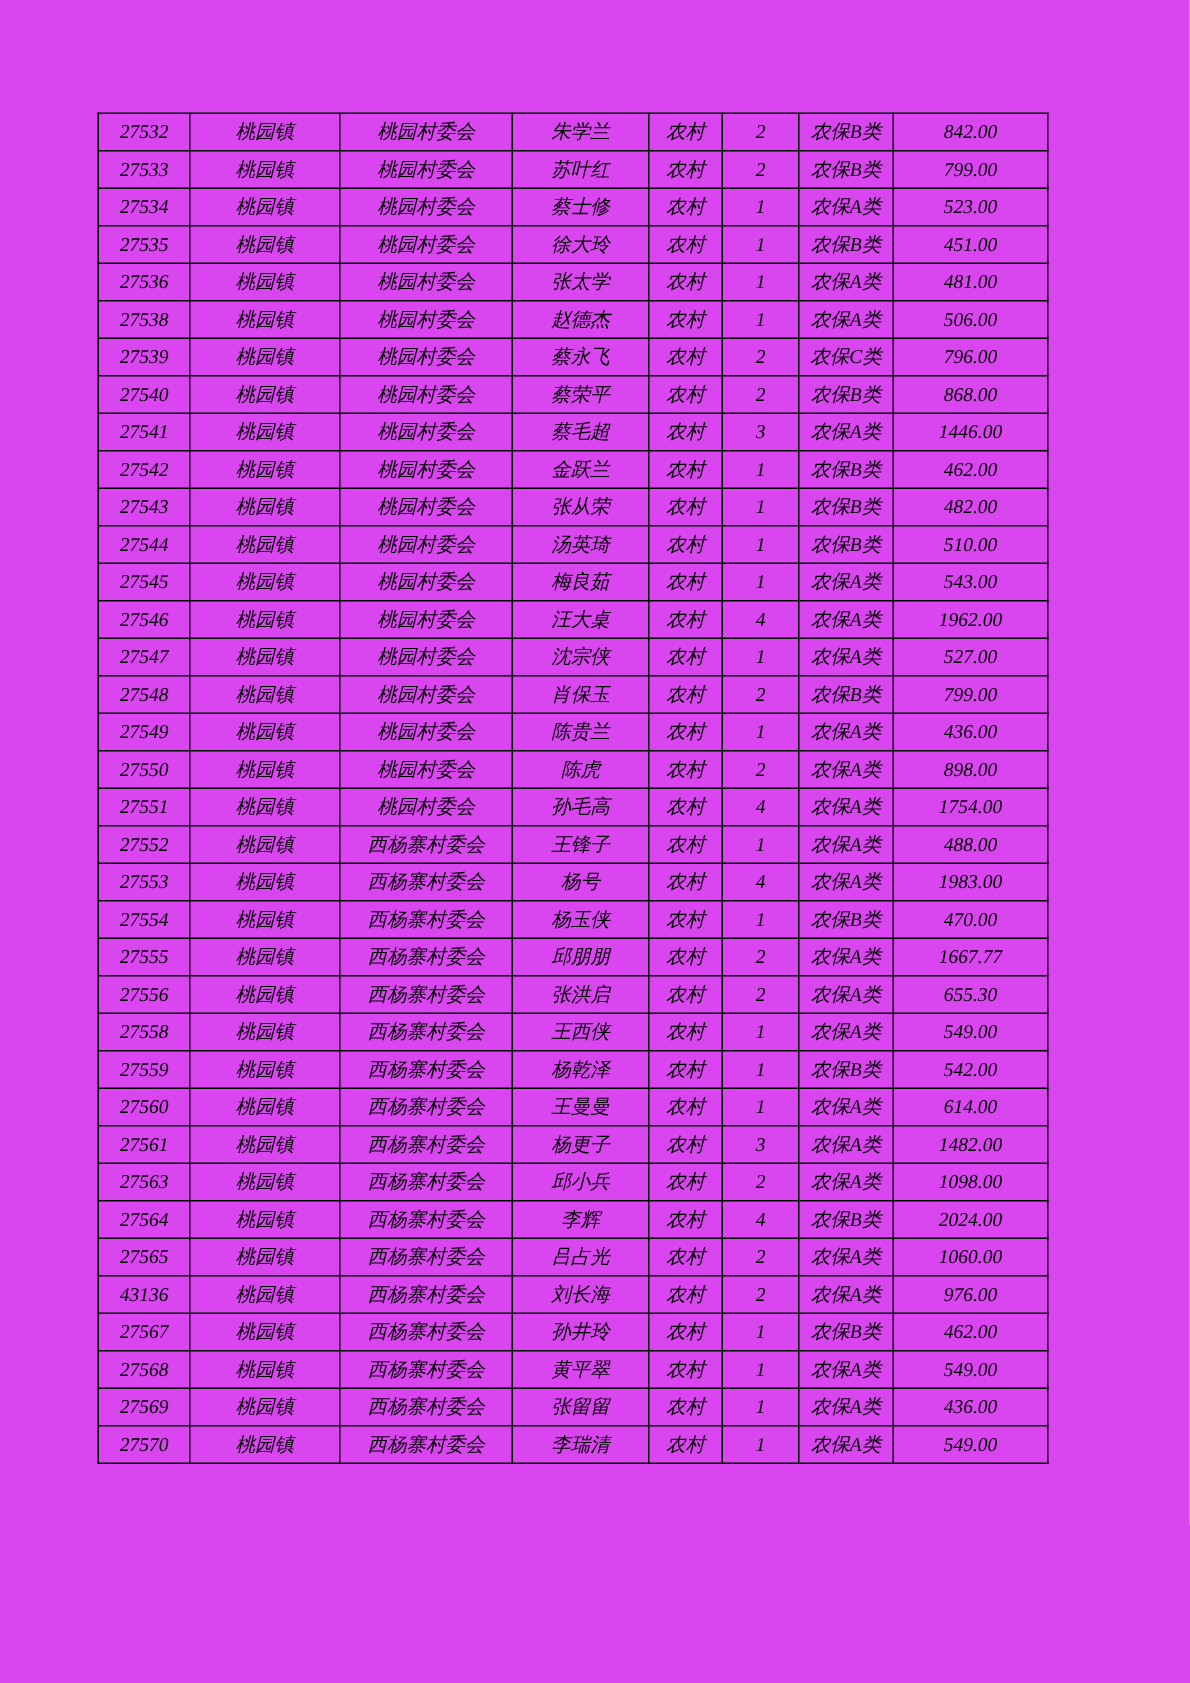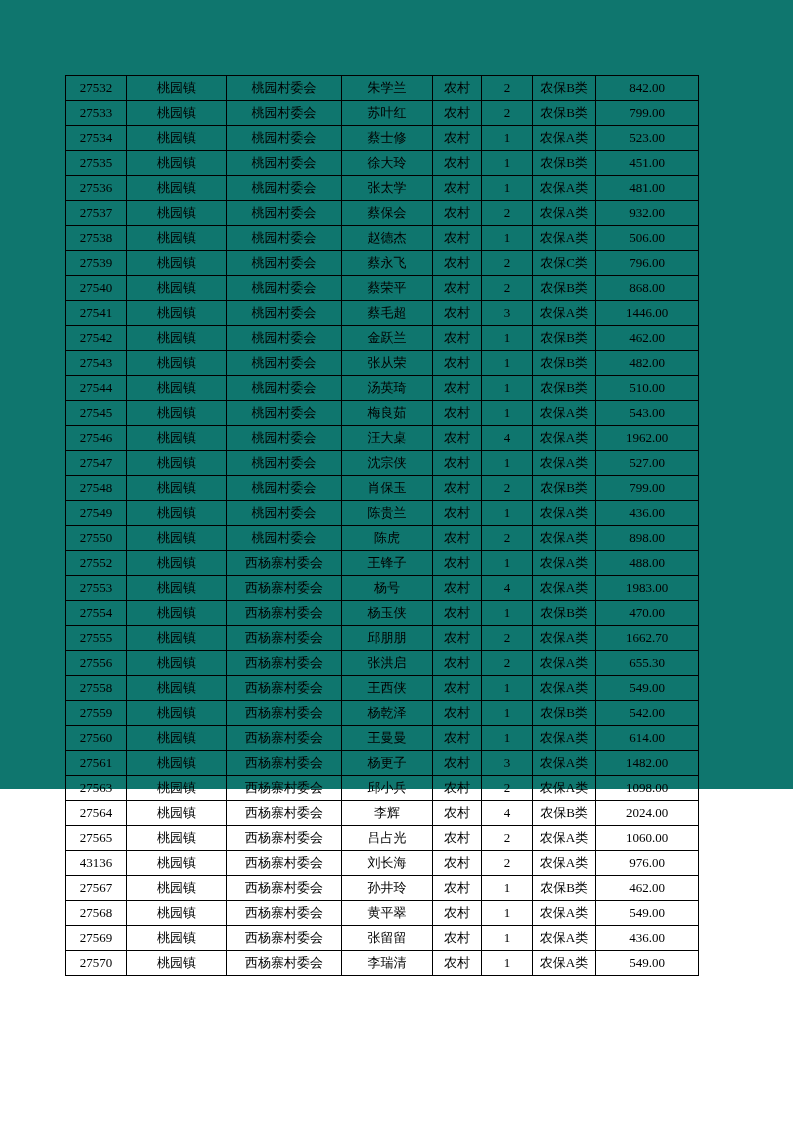--- a/index.html
+++ b/index.html
@@ -10,22 +10,23 @@
     width: 793px;
     height: 1122px;
     background: #ffffff;
     font-family: "Liberation Serif", "DejaVu Serif", serif;
     color: #000000;
     overflow: hidden;
   }
   .page {
     position: relative;
     width: 793px;
-    height: 789px;
-    background: #0f766e;
+    height: 1122px;
+    background: #d946ef;
+    font-style: italic;
   }
   table.data-table {
     border-collapse: collapse;
     table-layout: fixed;
     position: absolute;
     top: 75px;
     left: 65px;
   }
   table.data-table td {
     border: 1px solid #000000;
@@ -96,30 +97,20 @@
           <td class="col-0">27536</td>
           <td class="col-1">桃园镇</td>
           <td class="col-2">桃园村委会</td>
           <td class="col-3">张太学</td>
           <td class="col-4">农村</td>
           <td class="col-5">1</td>
           <td class="col-6">农保A类</td>
           <td class="col-7">481.00</td>
         </tr>
         <tr>
-          <td class="col-0">27537</td>
-          <td class="col-1">桃园镇</td>
-          <td class="col-2">桃园村委会</td>
-          <td class="col-3">蔡保会</td>
-          <td class="col-4">农村</td>
-          <td class="col-5">2</td>
-          <td class="col-6">农保A类</td>
-          <td class="col-7">932.00</td>
-        </tr>
-        <tr>
           <td class="col-0">27538</td>
           <td class="col-1">桃园镇</td>
           <td class="col-2">桃园村委会</td>
           <td class="col-3">赵德杰</td>
           <td class="col-4">农村</td>
           <td class="col-5">1</td>
           <td class="col-6">农保A类</td>
           <td class="col-7">506.00</td>
         </tr>
         <tr>
@@ -236,20 +227,30 @@
           <td class="col-0">27550</td>
           <td class="col-1">桃园镇</td>
           <td class="col-2">桃园村委会</td>
           <td class="col-3">陈虎</td>
           <td class="col-4">农村</td>
           <td class="col-5">2</td>
           <td class="col-6">农保A类</td>
           <td class="col-7">898.00</td>
         </tr>
         <tr>
+          <td class="col-0">27551</td>
+          <td class="col-1">桃园镇</td>
+          <td class="col-2">桃园村委会</td>
+          <td class="col-3">孙毛高</td>
+          <td class="col-4">农村</td>
+          <td class="col-5">4</td>
+          <td class="col-6">农保A类</td>
+          <td class="col-7">1754.00</td>
+        </tr>
+        <tr>
           <td class="col-0">27552</td>
           <td class="col-1">桃园镇</td>
           <td class="col-2">西杨寨村委会</td>
           <td class="col-3">王锋子</td>
           <td class="col-4">农村</td>
           <td class="col-5">1</td>
           <td class="col-6">农保A类</td>
           <td class="col-7">488.00</td>
         </tr>
         <tr>
@@ -273,21 +274,21 @@
           <td class="col-7">470.00</td>
         </tr>
         <tr>
           <td class="col-0">27555</td>
           <td class="col-1">桃园镇</td>
           <td class="col-2">西杨寨村委会</td>
           <td class="col-3">邱朋朋</td>
           <td class="col-4">农村</td>
           <td class="col-5">2</td>
           <td class="col-6">农保A类</td>
-          <td class="col-7">1662.70</td>
+          <td class="col-7">1667.77</td>
         </tr>
         <tr>
           <td class="col-0">27556</td>
           <td class="col-1">桃园镇</td>
           <td class="col-2">西杨寨村委会</td>
           <td class="col-3">张洪启</td>
           <td class="col-4">农村</td>
           <td class="col-5">2</td>
           <td class="col-6">农保A类</td>
           <td class="col-7">655.30</td>

